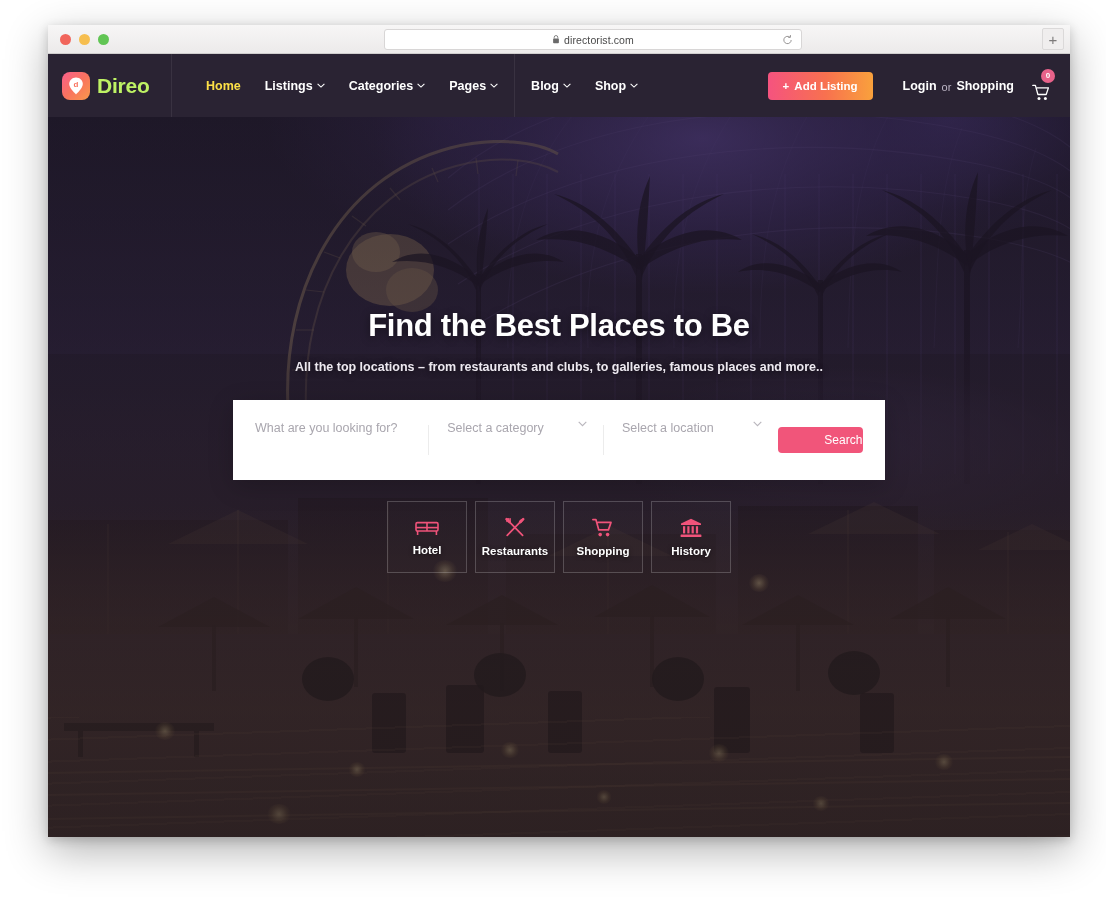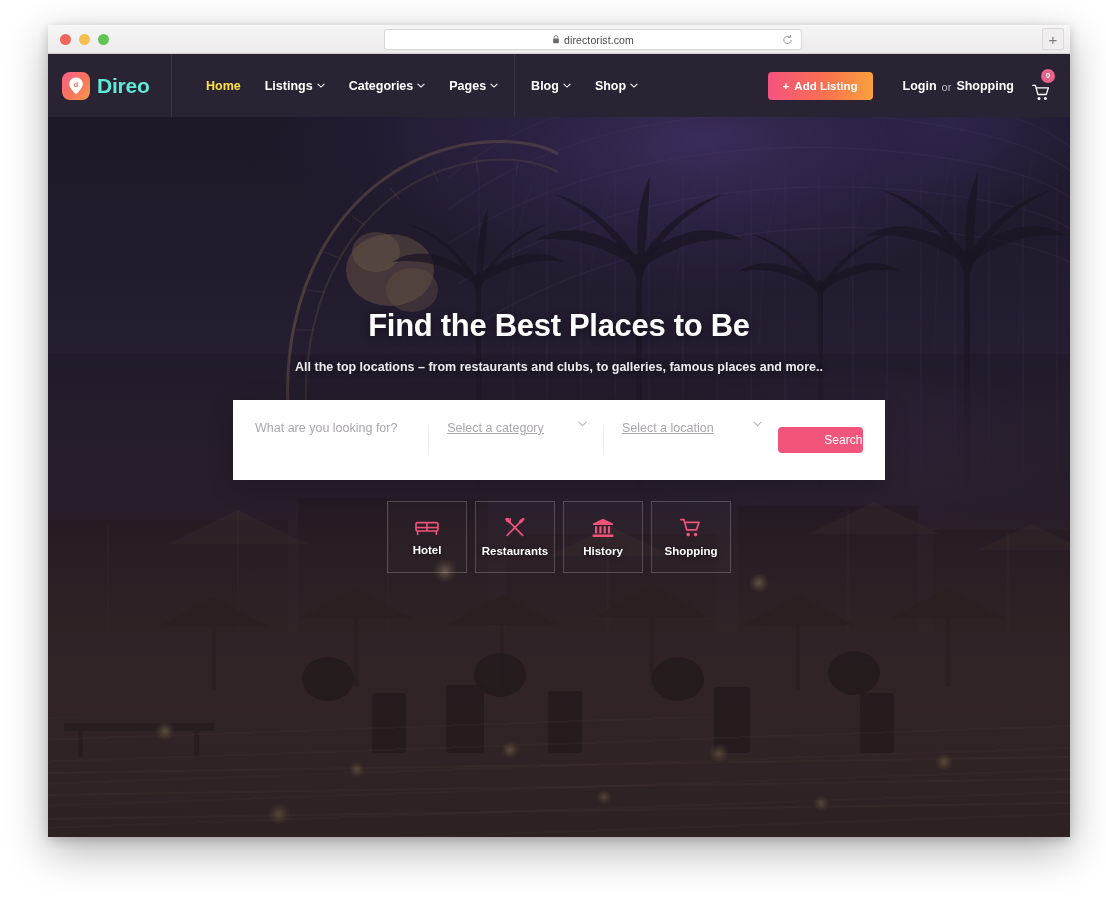--- a/index.html
+++ b/index.html
@@ -216,21 +216,21 @@
     background: linear-gradient(135deg, #f95f8c 0%, #f9735f 50%, #f99a4b 100%);
     display: flex;
     align-items: center;
     justify-content: center;
     flex: none;
   }
   .brand-name {
     margin-left: 7px;
     font-size: 21px;
     font-weight: 700;
-    color: #5eead4;
+    color: #bef264;
     letter-spacing: -0.2px;
   }
 
   .nav {
     display: flex;
     align-items: center;
     height: 63px;
     margin-left: 22px;
   }
   .nav-item {
@@ -355,21 +355,20 @@
     height: 38px;
     display: flex;
     font-size: 12.5px;
     color: #a9a6ae;
   }
   .sf-keyword { width: 176px; }
   .sf-sel {
     width: 176px;
     justify-content: space-between;
     padding-right: 16px;
-    text-decoration: underline;
   }
   .sf-divider {
     width: 1px;
     height: 30px;
     background: #ececec;
   }
   .search-btn {
     margin-left: auto;
     width: 86px;
     height: 26px;
@@ -734,38 +733,38 @@
                 <line x1="3.0" y1="1.8" x2="3.0" y2="4.6"></line>
                 <line x1="4.6" y1="1.8" x2="4.6" y2="4.6"></line>
                 <line x1="6.1" y1="1.8" x2="6.1" y2="4.6"></line>
               </g>
             </svg>
             <span class="cat-label">Restaurants</span>
           </div>
 
           <div class="cat">
             <svg class="cat-icon" width="22" height="20" viewBox="0 0 22 20">
+              <path d="M0.9 1.6h3l2.9 10.3h9.6l2.6-7.5H6.1" fill="none" stroke="#f0537a" stroke-width="1.7" stroke-linejoin="round" stroke-linecap="round"></path>
+              <circle cx="8.2" cy="16.6" r="1.8" fill="#f0537a"></circle>
+              <circle cx="15.6" cy="16.6" r="1.8" fill="#f0537a"></circle>
+            </svg>
+            <span class="cat-label">Shopping</span>
+          </div>
+
+          <div class="cat">
+            <svg class="cat-icon" width="22" height="20" viewBox="0 0 22 20">
               <g fill="#f0537a">
                 <path d="M11 0.8 L21 5.4 L21 7.0 L1 7.0 L1 5.4 Z"></path>
                 <rect x="0.6" y="16.4" width="20.8" height="2.6" rx="0.5"></rect>
                 <rect x="3.0" y="8.2" width="2.2" height="7.2"></rect>
                 <rect x="7.3" y="8.2" width="2.2" height="7.2"></rect>
                 <rect x="11.6" y="8.2" width="2.2" height="7.2"></rect>
                 <rect x="15.9" y="8.2" width="2.2" height="7.2"></rect>
               </g>
             </svg>
             <span class="cat-label">History</span>
           </div>
-
-          <div class="cat">
-            <svg class="cat-icon" width="22" height="20" viewBox="0 0 22 20">
-              <path d="M0.9 1.6h3l2.9 10.3h9.6l2.6-7.5H6.1" fill="none" stroke="#f0537a" stroke-width="1.7" stroke-linejoin="round" stroke-linecap="round"></path>
-              <circle cx="8.2" cy="16.6" r="1.8" fill="#f0537a"></circle>
-              <circle cx="15.6" cy="16.6" r="1.8" fill="#f0537a"></circle>
-            </svg>
-            <span class="cat-label">Shopping</span>
-          </div>
         </div>
       </div>
 
     </div>
   </div>
 </div>
 
 </body></html>

